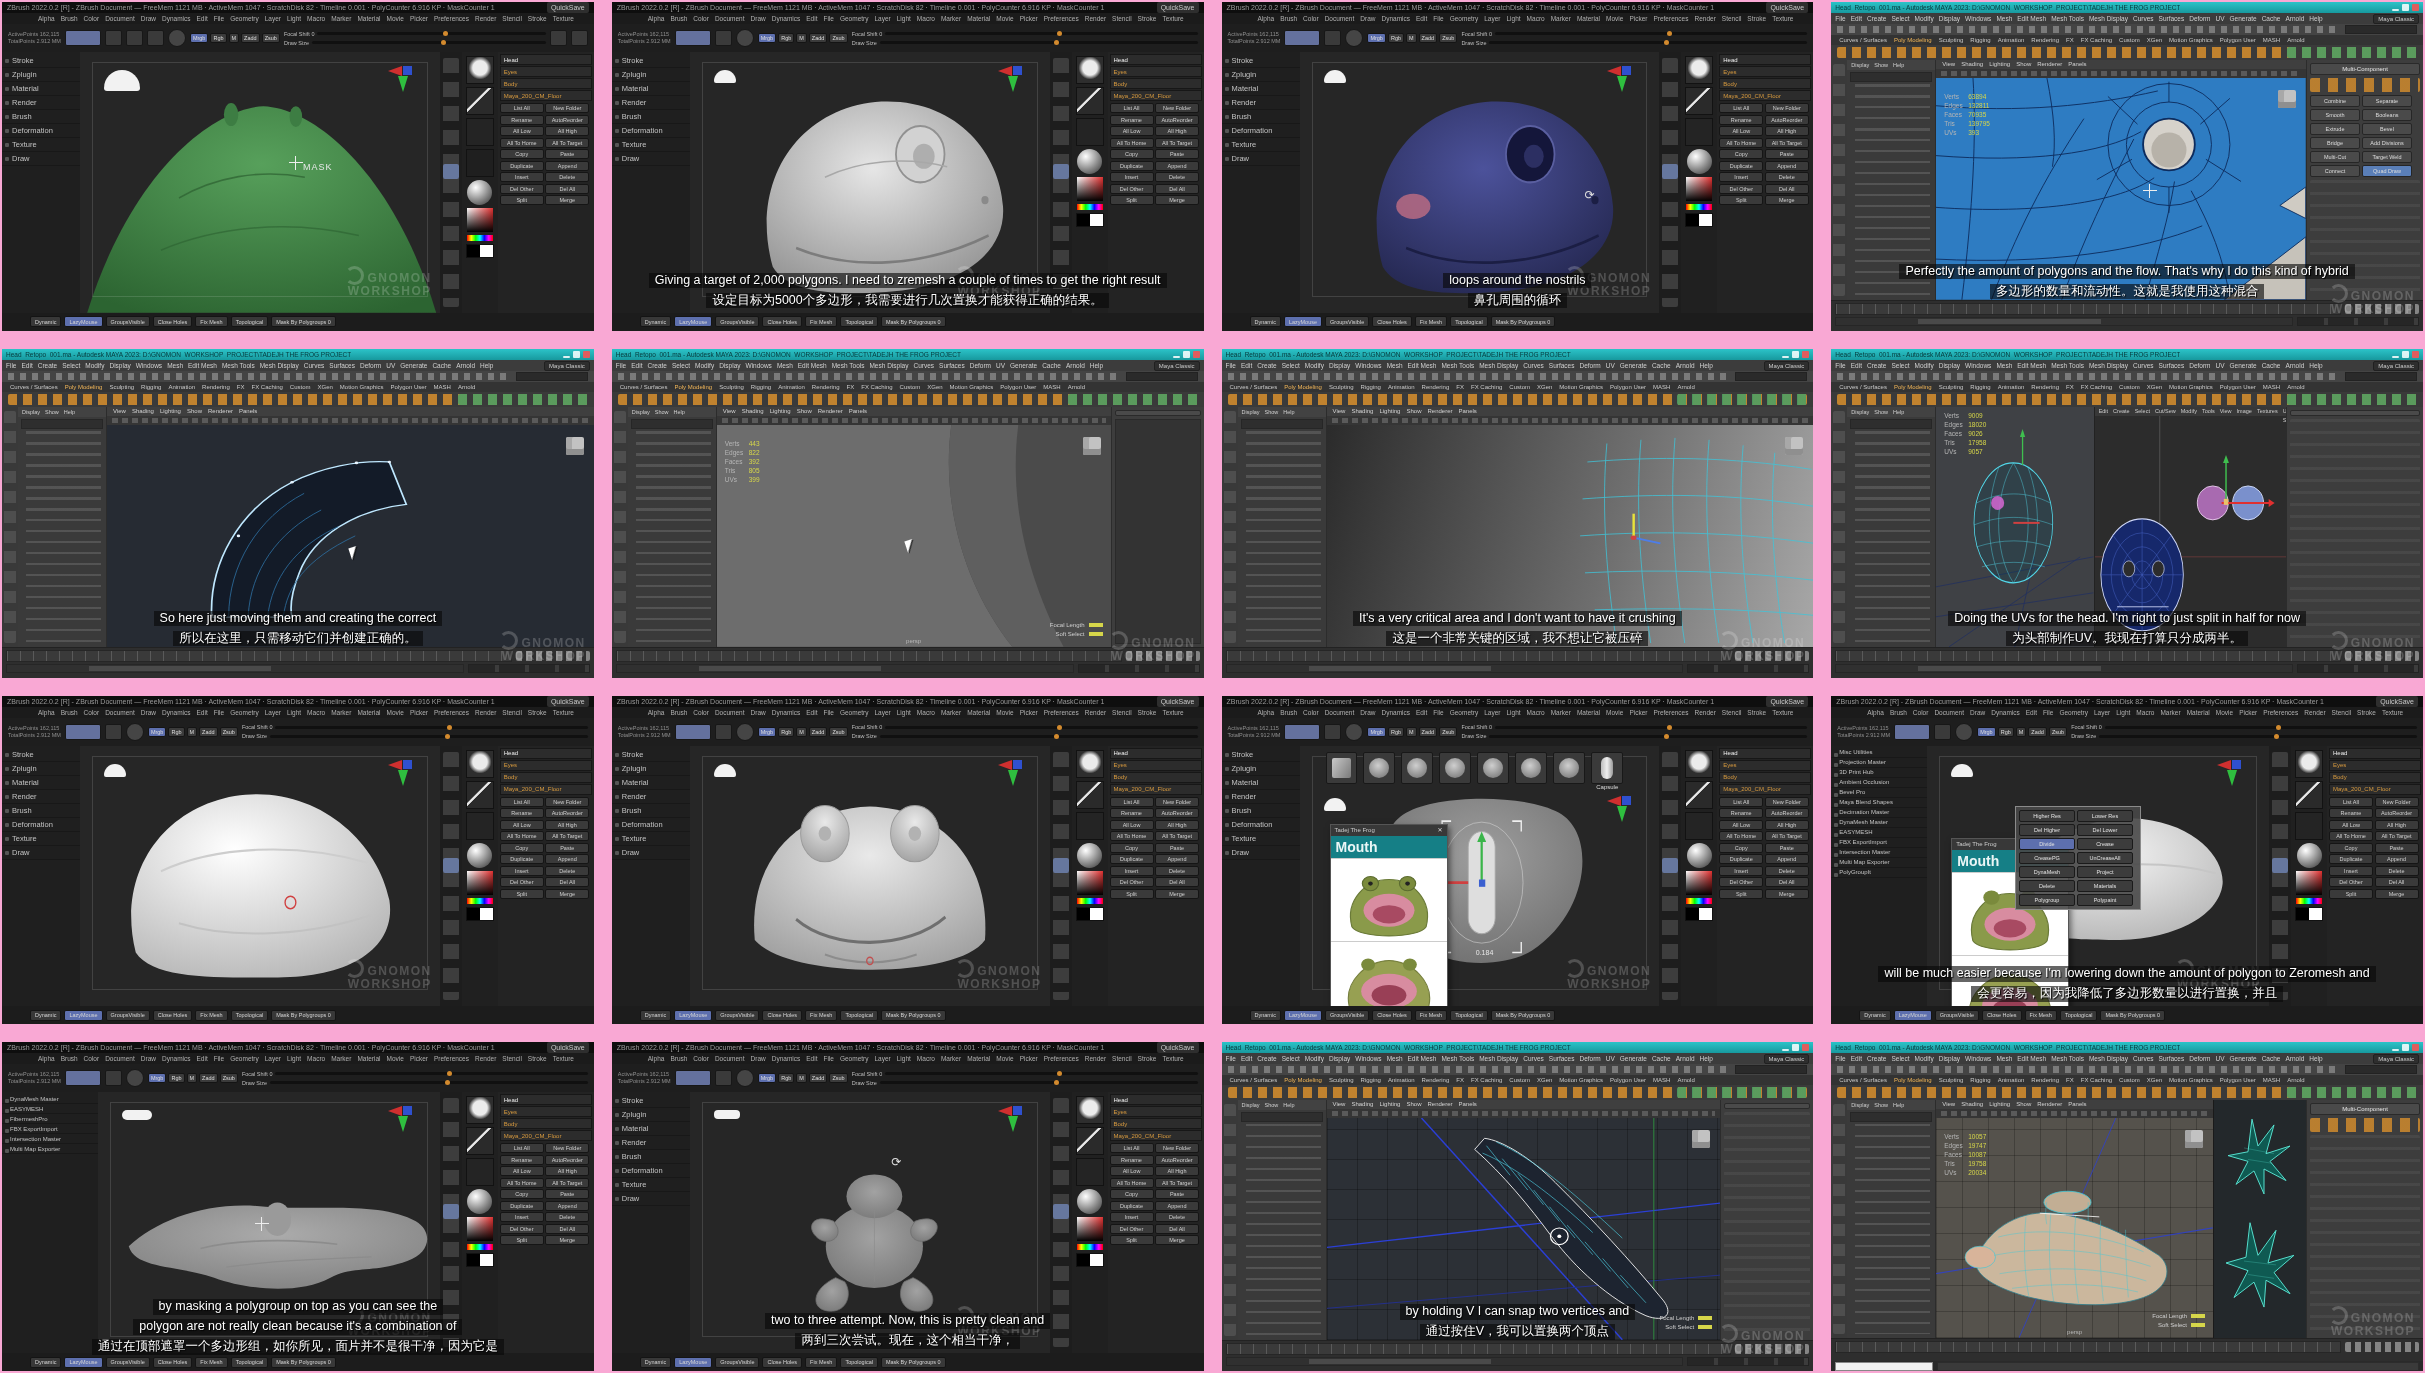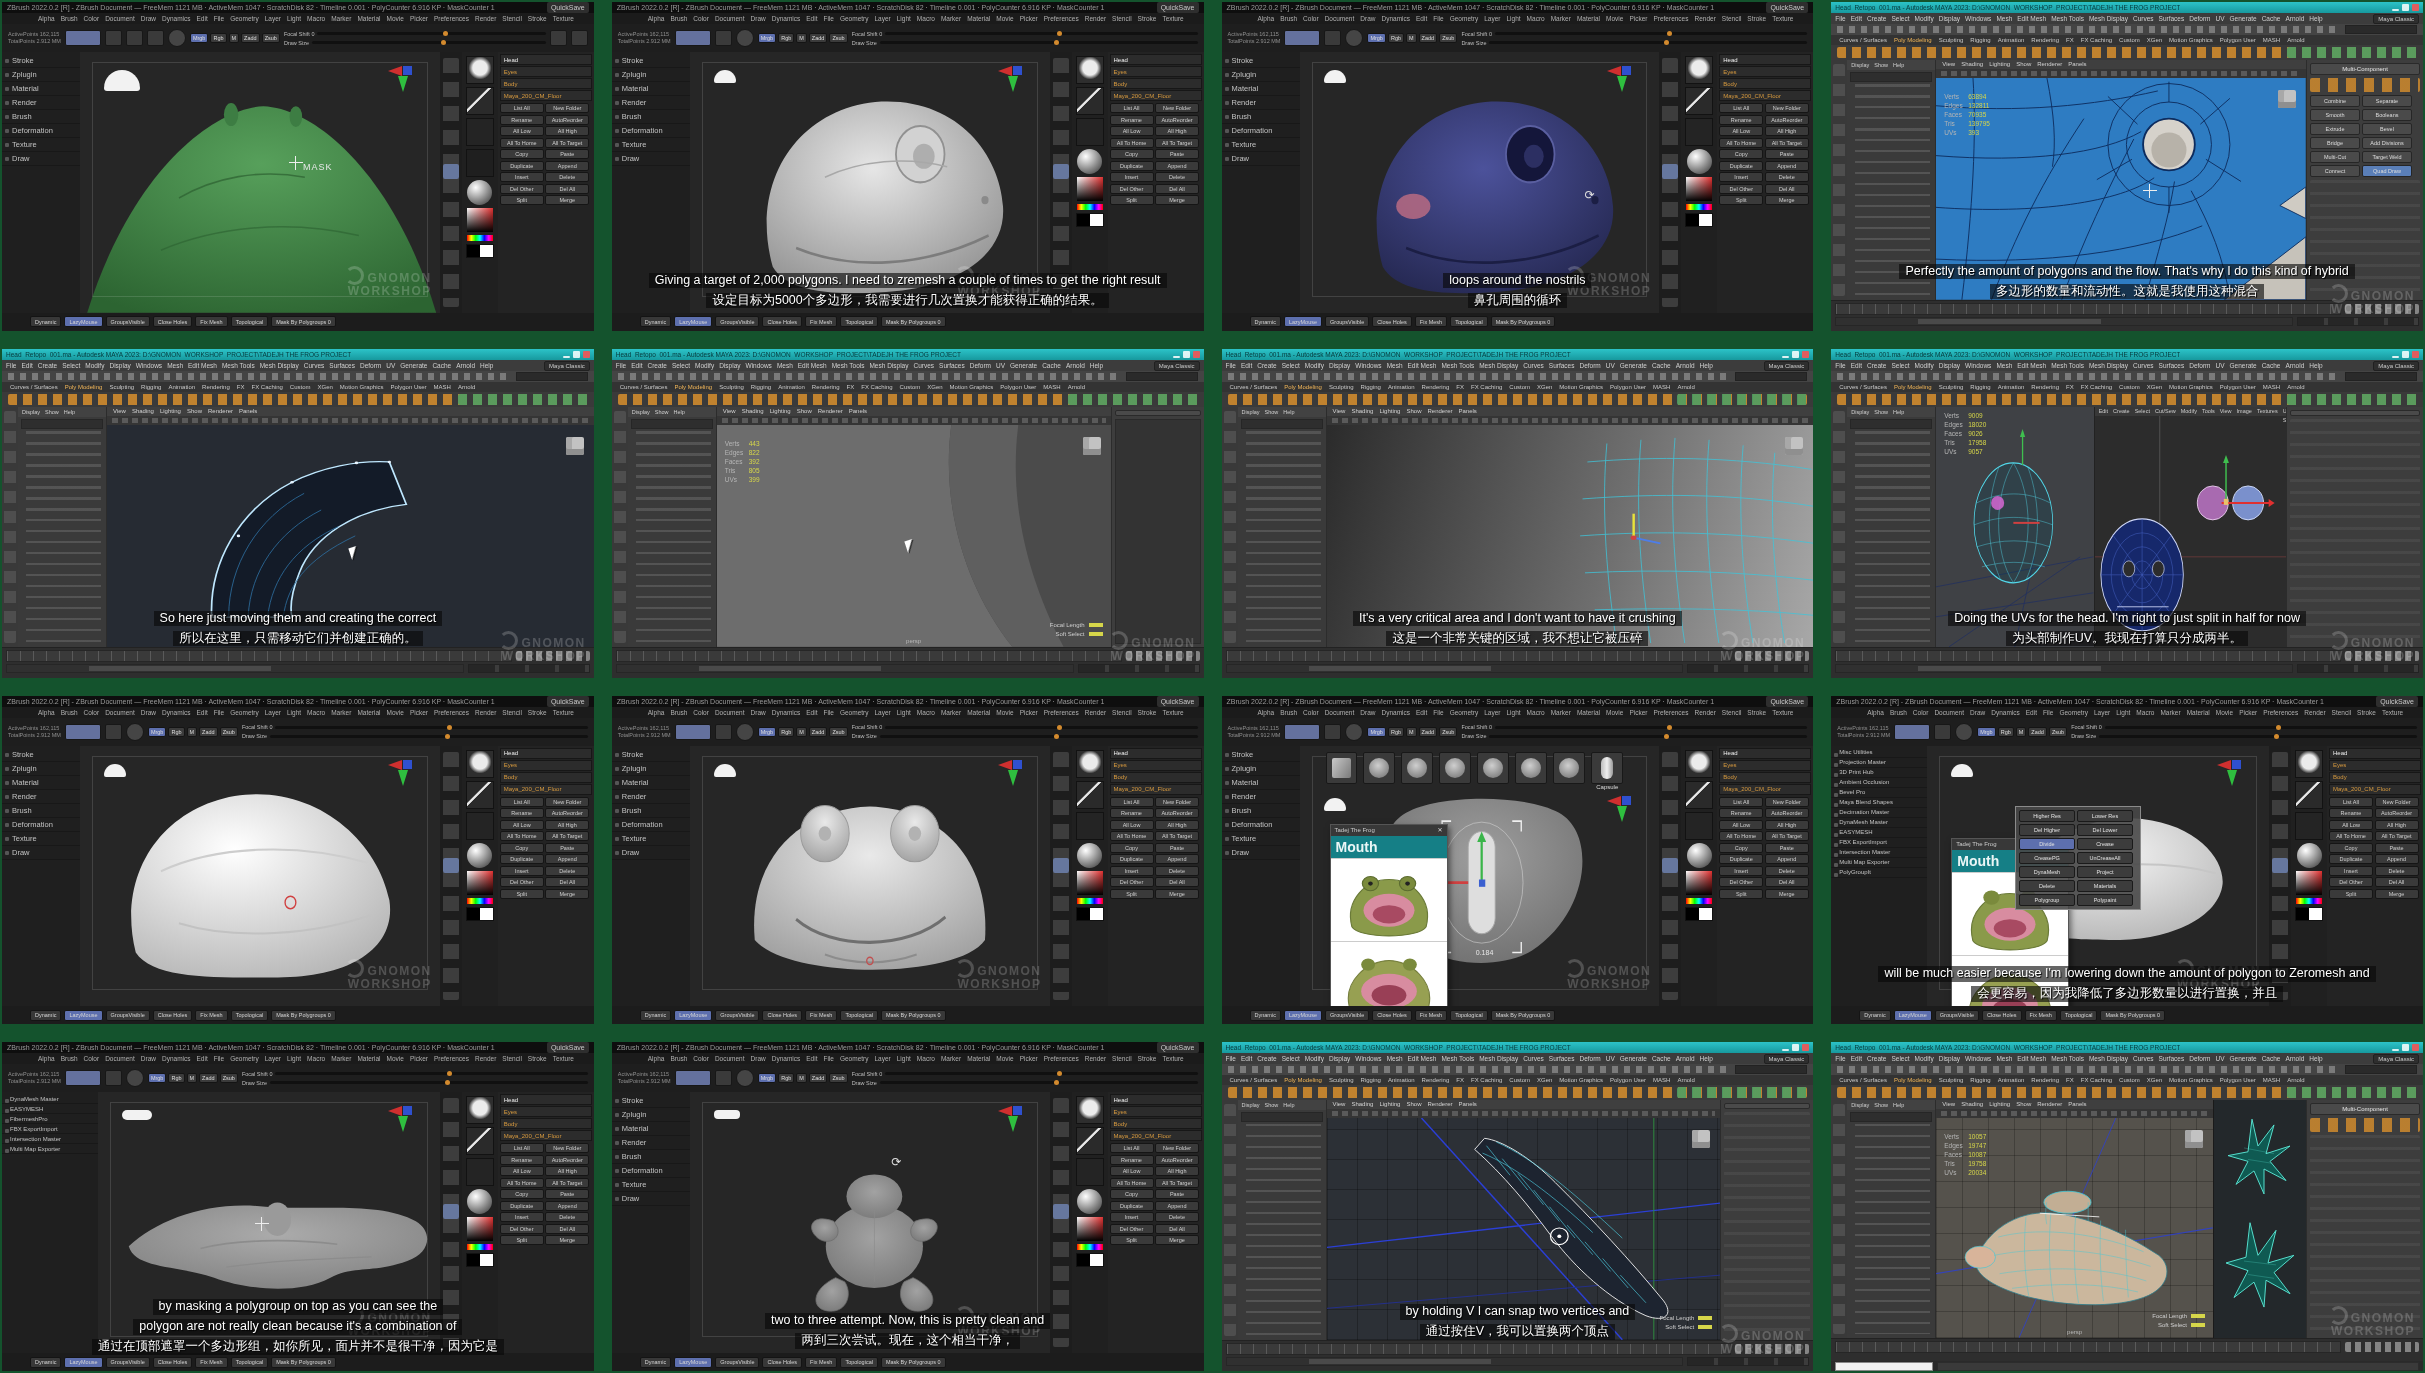--- a/index.html
+++ b/index.html
@@ -1,17 +1,17 @@
 <!DOCTYPE html>
 <html><head>
 <meta charset="utf-8">
 <style>
   html,body{margin:0;padding:0;background:#000;}
   body{width:2425px;height:1373px;overflow:hidden;font-family:"Liberation Sans",sans-serif;}
-  .grid{display:grid;width:100%;height:100%;grid-template-columns:repeat(4,1fr);grid-template-rows:repeat(4,1fr);gap:18px;background:#14532d;box-sizing:border-box;padding:2px;}
+  .grid{display:grid;width:100%;height:100%;grid-template-columns:repeat(4,1fr);grid-template-rows:repeat(4,1fr);gap:18px;background:#f9a8d4;box-sizing:border-box;padding:2px;}
   .frame{position:relative;background:#242424;overflow:hidden;display:flex;flex-direction:column;}
   svg{display:block;}
 
   
   .wm{position:absolute;right:8px;bottom:16px;text-align:right;color:rgba(255,255,255,.20);font-weight:bold;font-size:12px;line-height:12px;letter-spacing:1.5px;z-index:4;pointer-events:none;}
   .wm .swirl{display:inline-block;width:13px;height:13px;border:3px solid rgba(255,255,255,.20);border-left-color:transparent;border-radius:50%;vertical-align:-3px;margin-right:3px;}
   .subs{position:absolute;left:3%;right:3%;text-align:center;z-index:6;color:#fff;text-shadow:1px 1px 1px #000;line-height:1.25;}
   .subs span{background:rgba(8,8,8,.62);padding:0 6px;display:inline-block;}
   .subs .en{font-size:12.5px;}
   .subs .zh{font-size:12.5px;}

